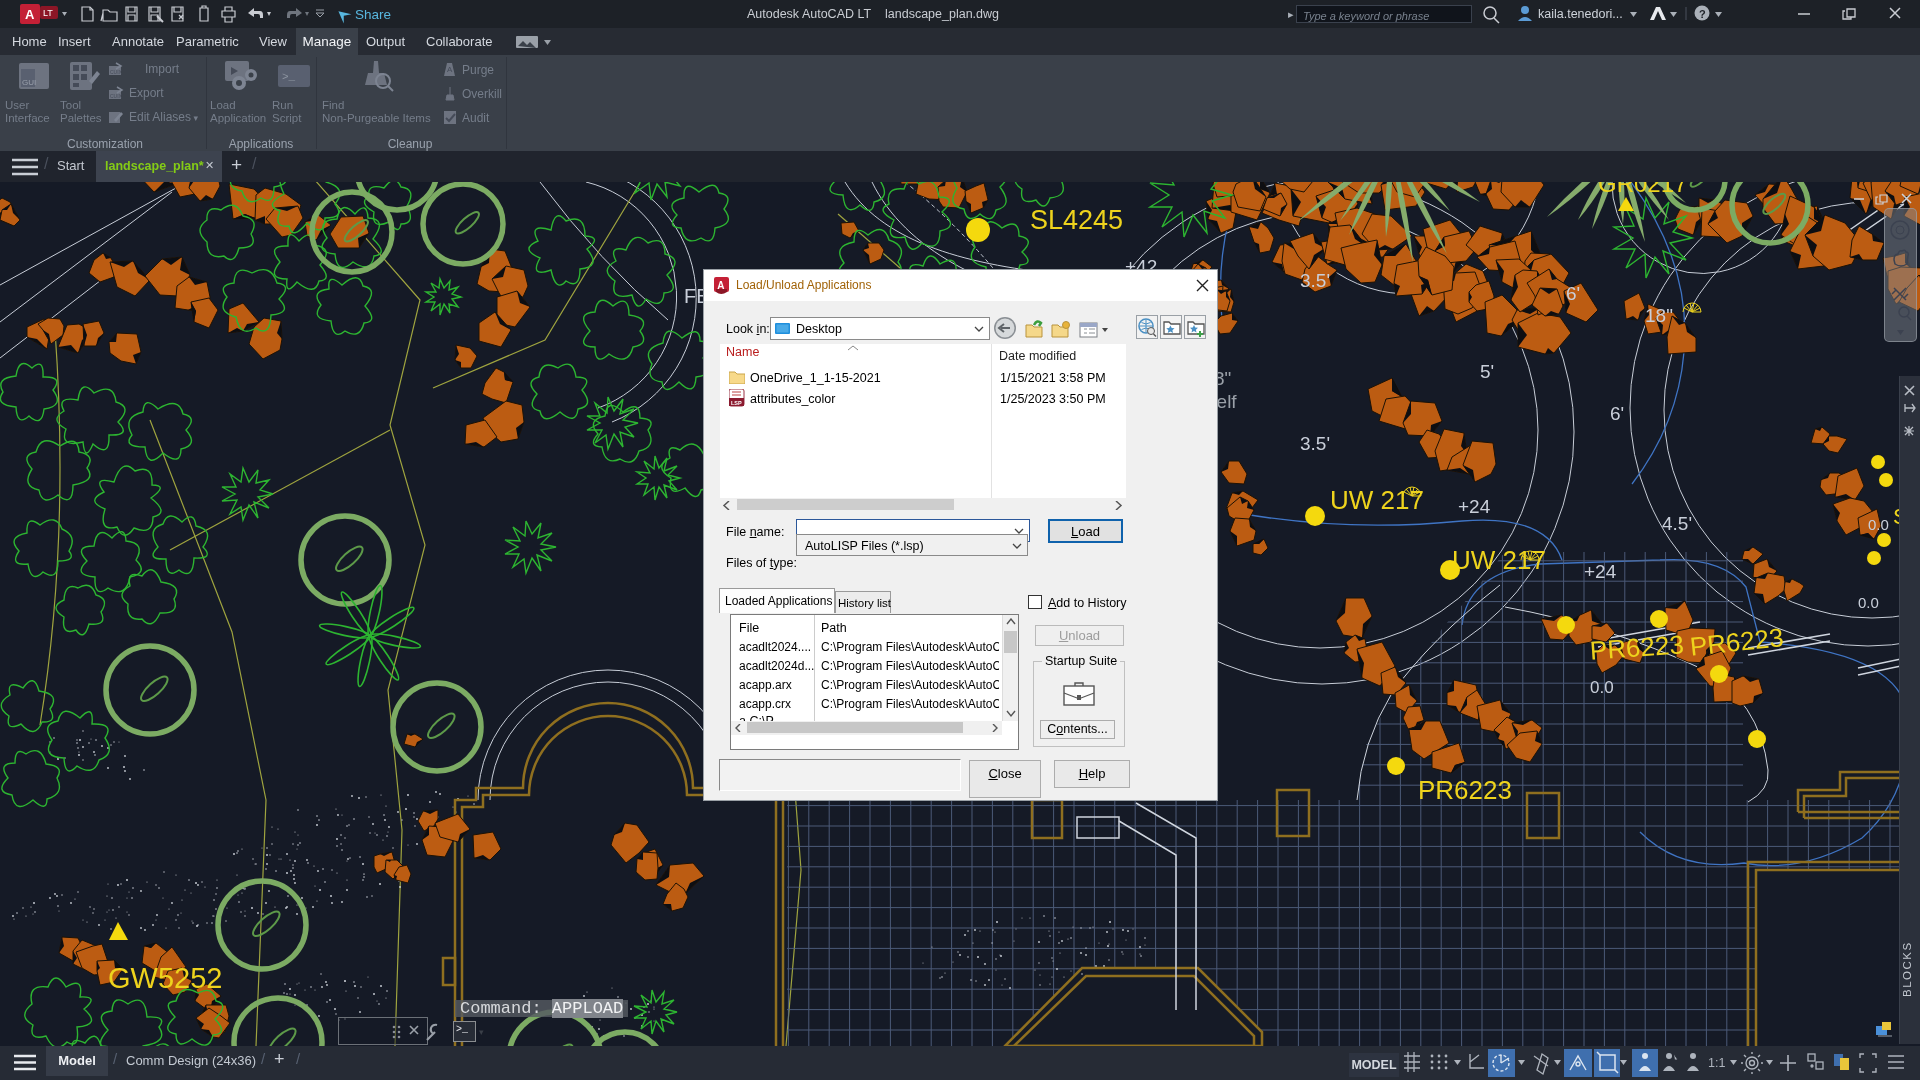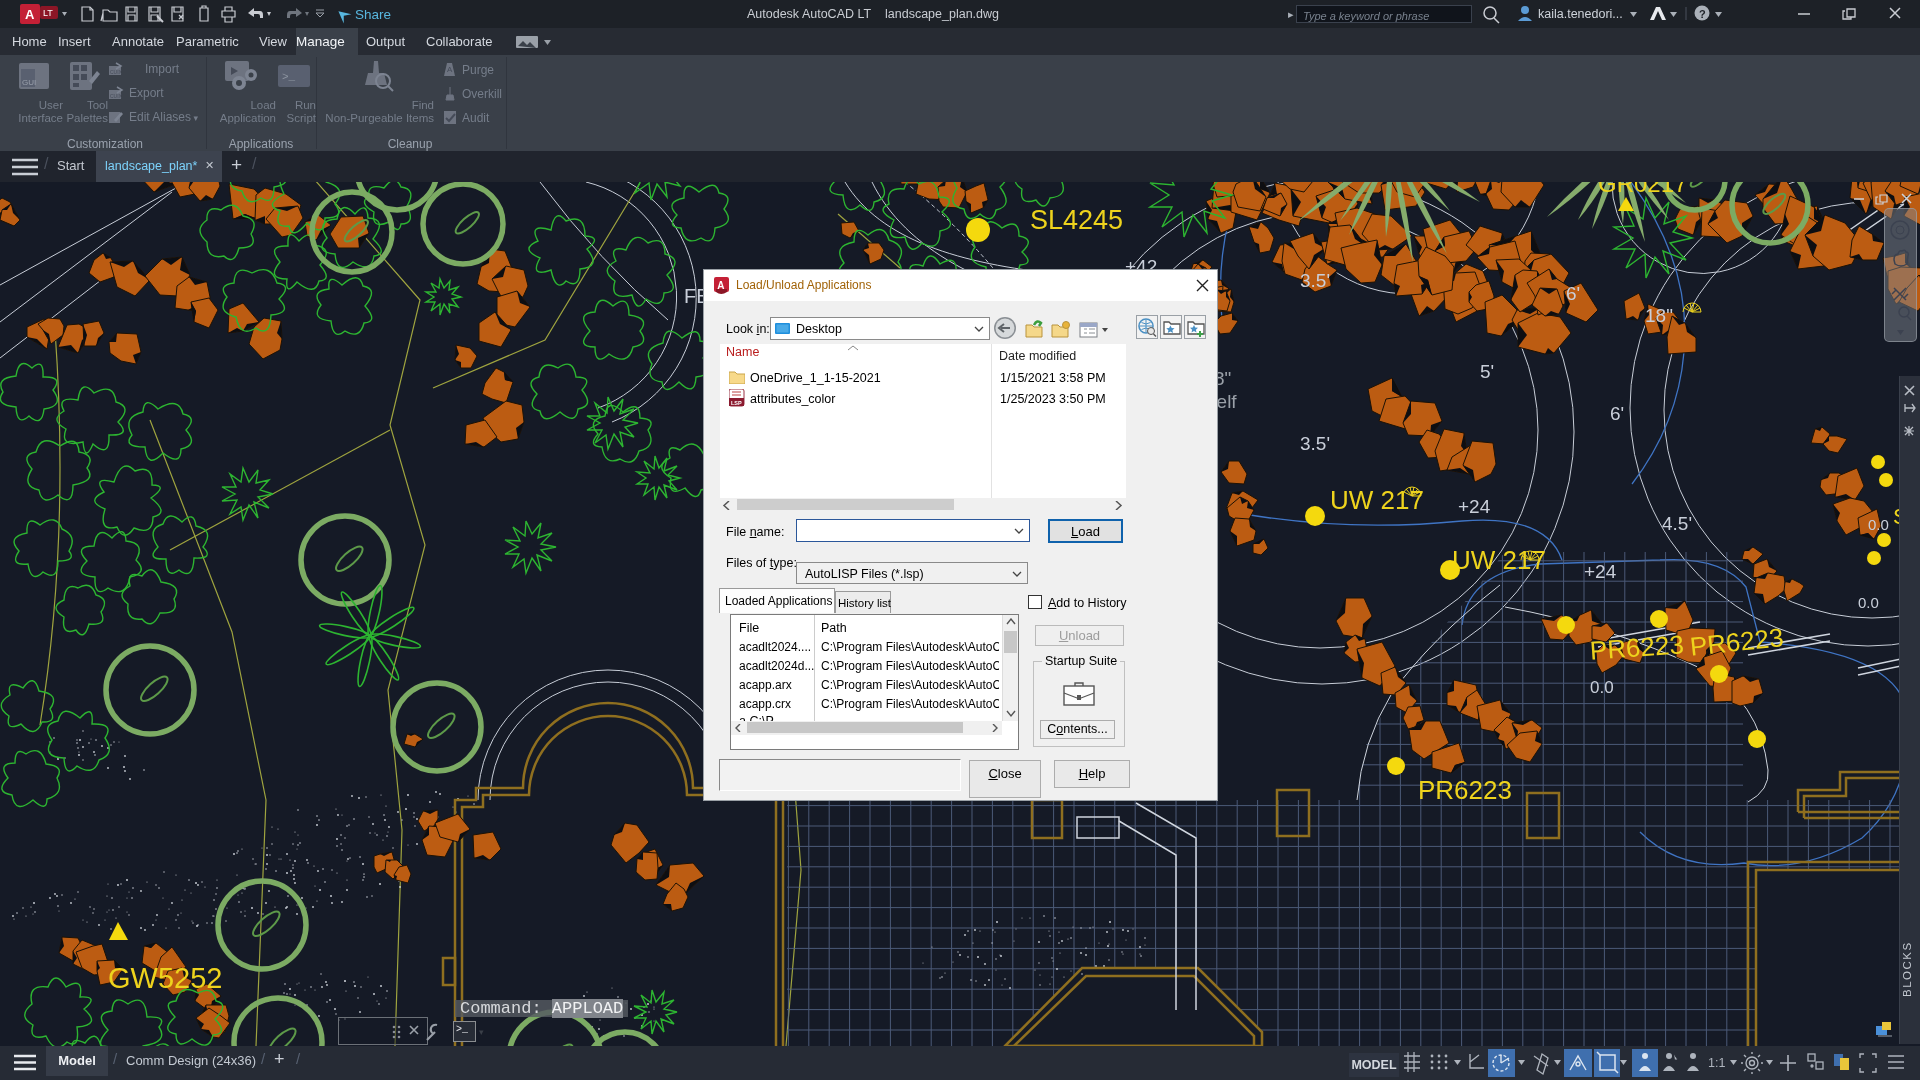--- a/index.html
+++ b/index.html
@@ -5,21 +5,21 @@
  font-family:"Liberation Sans",sans-serif;-webkit-font-smoothing:antialiased}
 .abs{position:absolute}
 .tbar{position:absolute;left:0;top:0;width:1920px;height:28px;background:#1d2127}
 .mrow{position:absolute;left:0;top:28px;width:1920px;height:27px;background:#272b33}
 .ribbon{position:absolute;left:0;top:55px;width:1920px;height:96px;background:#3a4049}
 .ftabs{position:absolute;left:0;top:151px;width:1920px;height:31px;background:#20242d}
 .canvas{position:absolute;left:0;top:182px;width:1920px;height:864px;background:#151a26;overflow:hidden}
 .sbar{position:absolute;left:0;top:1046px;width:1920px;height:34px;background:#262b35}
 .mi{position:absolute;top:0;height:27px;line-height:27px;color:#d4d8df;font-size:13px}
 .rlab{position:absolute;top:82px;font-size:12px;color:#99a1ad;text-align:center}
-.rtxt{color:#757d8a;font-size:11.5px;text-align:right;line-height:12.5px}
+.rtxt{color:#757d8a;font-size:11.5px;text-align:left;line-height:12.5px}
 .rsm{position:absolute;color:#757d8a;font-size:12px;line-height:14px}
 .dlg{position:absolute;left:703px;top:269px;width:515px;height:532px;background:#f0f0f0;
  border:1px solid #9aa0a6;font-size:12.5px;color:#000}
 .dlg .ttl{position:absolute;left:0;top:0;width:100%;height:31px;background:#fff}
 .btn{position:absolute;background:#e6e6e6;border:1px solid #acacac;text-align:center;font-size:13px;color:#000}
 .cmb{position:absolute;background:#fff;border:1px solid #8a8a8a}
 u{text-decoration:underline}
 </style></head><body>
 <div class="tbar">
     <svg class="abs" style="left:0;top:0" width="780" height="28">
@@ -75,21 +75,21 @@
 </svg>
   </div>
 <div class="mrow">
     <div class="mi" style="left:12px">Home</div>
     <div class="mi" style="left:58px">Insert</div>
     <div class="mi" style="left:112px">Annotate</div>
     <div class="mi" style="left:176px">Parametric</div>
     <div class="mi" style="left:259px">View</div>
     <div class="mi" style="left:366px">Output</div>
     <div class="mi" style="left:426px">Collaborate</div>
-    <div class="abs" style="left:296px;top:0;width:62px;height:27px;background:#3a4049;line-height:27px;color:#f2f4f7;font-size:13.5px">Manage</div>
+    <div class="abs" style="left:296px;top:0;width:62px;height:27px;background:#3a4049;text-align:center;line-height:27px;color:#f2f4f7;font-size:13.5px">Manage</div>
     <svg class="abs" style="left:516px;top:6px" width="40" height="16">
 <rect x="0" y="2" width="22" height="12" rx="1" fill="#9aa0a8"></rect>
       <path d="M2,12 l5,-5 l4,4 l3,-3 l6,6 z" fill="#3a4049"></path>
 <path d="M28,6 l7,0 l-3.5,5 z" fill="#9aa0a8"></path>
     </svg>
   </div>
 <div class="ribbon">
     <div class="abs" style="left:206px;top:2px;width:1px;height:92px;background:#30353e"></div>
     <div class="abs" style="left:316px;top:2px;width:1px;height:92px;background:#30353e"></div>
     <div class="abs" style="left:506px;top:2px;width:1px;height:92px;background:#30353e"></div>
@@ -160,21 +160,21 @@
         <path d="M3,8 l3,3 l6,-7" stroke="#454b58" stroke-width="2" fill="none"></path>
       </svg><span style="vertical-align:3px;margin-left:4px">Audit</span></div>
   </div>
 <div class="ftabs">
     <svg class="abs" style="left:12px;top:7px" width="30" height="18">
 <path d="M0,2 h26 M0,9 h26 M0,16 h26" stroke="#c9ced6" stroke-width="2.6"></path>
     </svg>
     <div class="abs" style="left:44px;top:4px;color:#4a505c;font-size:16px">/</div>
     <div class="abs" style="left:57px;top:7px;color:#c3c8d0;font-size:13px">Start</div>
     <div class="abs" style="left:96px;top:0;width:126px;height:31px;background:#3d434f"></div>
-    <div class="abs" style="left:105px;top:8px;color:#7dd3fc;font-size:12.5px;font-weight:normal">landscape_plan*</div>
+    <div class="abs" style="left:105px;top:8px;color:#84cc16;font-size:12.5px;font-weight:bold">landscape_plan*</div>
     <div class="abs" style="left:205px;top:8px;color:#c3c8d0;font-size:11px">✕</div>
     <div class="abs" style="left:231px;top:3px;color:#c9ced6;font-size:19px">+</div>
     <div class="abs" style="left:252px;top:4px;color:#4a505c;font-size:16px">/</div>
   </div>
 <div class="canvas" style="top:182px;height:864px">
     <svg width="1920" height="864" viewBox="0 182 1920 864" style="position:absolute;left:0;top:0">
       <g fill="none" stroke="#c7cdd7" stroke-width="1">
         <path d="M586,182 A118,118 0 0 1 598,408"></path>
         <path d="M590,168 A133,133 0 0 1 612,422"></path>
         <path d="M478,800 A130,130 0 0 1 738,800"></path>
@@ -1626,21 +1626,21 @@
       </svg>
     </div>
     <div class="abs" style="left:22px;top:255px;font-size:12.5px">File <u>n</u>ame:</div>
     <div class="cmb" style="left:92px;top:249px;width:234px;height:23px;border-color:#2b579a">
 <svg class="abs" style="left:217px;top:8px" width="10" height="7">
         <path d="M1,1 l4,4 l4,-4" stroke="#444" fill="none" stroke-width="1.3"></path>
       </svg>
     </div>
     <div class="btn" style="left:344px;top:249px;width:75px;height:24px;border:1px solid #0f62ac;box-shadow:inset 0 0 0 1px #0f62ac;line-height:24px;background:#e1e1e1"><u>L</u>oad</div>
     <div class="abs" style="left:22px;top:286px;font-size:12.5px">Files of <u>t</u>ype:</div>
-    <div class="cmb" style="left:92px;top:292px;width:232px;height:22px;background:#f0f0f0">
+    <div class="cmb" style="left:92px;top:264px;width:232px;height:22px;background:#f0f0f0">
 <span style="position:absolute;left:8px;top:4px;font-size:12.5px">AutoLISP Files (*.lsp)</span>
 <svg class="abs" style="left:215px;top:8px" width="10" height="7">
         <path d="M1,1 l4,4 l4,-4" stroke="#444" fill="none" stroke-width="1.3"></path>
       </svg>
     </div>
     <div class="abs" style="left:15px;top:318px;width:116px;height:25px;background:#fdfdfd;border:1px solid #9a9a9a;border-bottom:none"></div>
     <div class="abs" style="left:21px;top:324px;font-size:12px">Loaded Applications</div>
     <div class="abs" style="left:131px;top:321px;width:56px;height:22px;background:#ececec;border:1px solid #9a9a9a;border-bottom:none"></div>
     <div class="abs" style="left:134px;top:327px;font-size:11.5px">History list</div>
     <div class="abs" style="left:26px;top:344px;width:289px;height:136px;background:#fff;border:1px solid #7a7a7a"></div>

